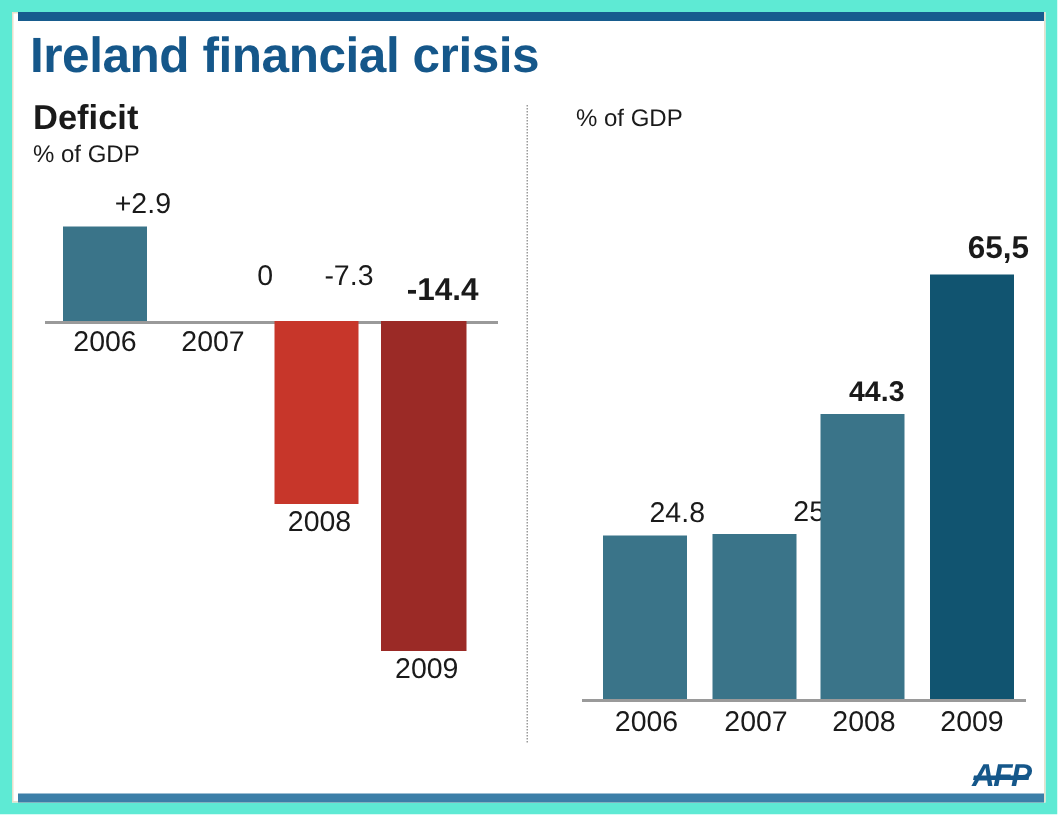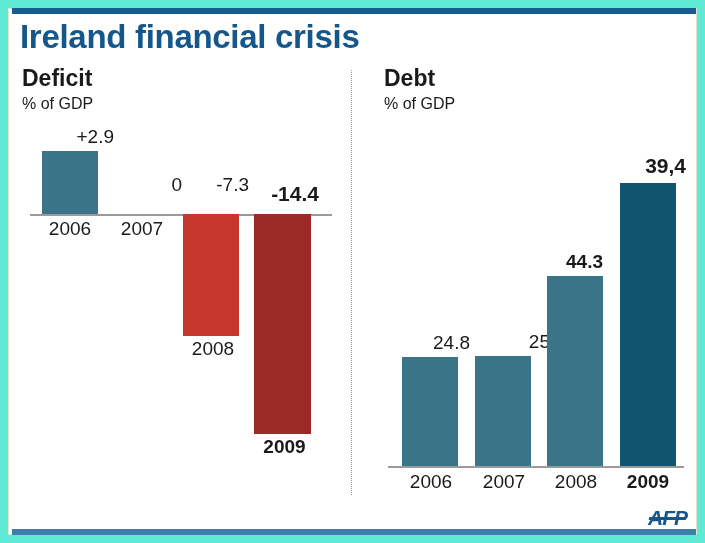--- a/index.html
+++ b/index.html
@@ -100,21 +100,21 @@
     white-space: nowrap;
   }
   .vlabel.bold { font-weight: bold; font-size: 21px; }
   .xlabel {
     position: absolute;
     font-size: 19px;
     color: #1a1a1a;
     text-align: center;
     white-space: nowrap;
   }
-  .xlabel.bold { font-weight: bold; }
+  .xlabel.bold { font-weight: normal; }
 
   
   #deficit-plot { left: 22px; top: 140px; width: 320px; height: 365px; }
   #deficit-axis { left: 8px; top: 74px; width: 302px; }
 
   
   #debt-plot { left: 384px; top: 140px; width: 300px; height: 340px; }
   #debt-axis { left: 4px; top: 326px; width: 296px; }
 
   
@@ -176,35 +176,34 @@
         <div class="bar" style="left: 161px; top: 74px; width: 56px; height: 122px; background: rgb(199, 54, 42);"></div>
         <div class="vlabel" style="left: 155px; top: 34px; width: 72px;">-7.3</div>
         <div class="xlabel" style="left: 155px; top: 198px; width: 72px;">2008</div>
         <div class="bar" style="left: 232px; top: 74px; width: 57px; height: 220px; background: rgb(155, 42, 38);"></div>
         <div class="vlabel bold" style="left: 224px; top: 32px; width: 73px; margin-top: 10px;">-14.4</div>
         <div class="xlabel bold" style="left: 226px; top: 296px; width: 73px;">2009</div>
       </div>
   </div>
 
   <div class="panel panel-right">
-    <div class="panel-title">Debt</div>
     <div class="panel-sub">% of GDP</div>
   </div>
 
   <div class="plot" id="debt-plot">
     <div class="axis" id="debt-axis"></div>
     <div id="debt-bars-layer">
         <div class="bar" style="left: 18px; top: 217px; width: 56px; height: 109px; background: rgb(58, 116, 137);"></div>
         <div class="vlabel" style="left: 14px; top: 192px; width: 72px;">24.8</div>
         <div class="bar" style="left: 91px; top: 216px; width: 56px; height: 110px; background: rgb(58, 116, 137);"></div>
         <div class="vlabel" style="left: 94px; top: 191px; width: 72px;">25</div>
         <div class="bar" style="left: 163px; top: 136px; width: 56px; height: 190px; background: rgb(58, 116, 137);"></div>
         <div class="vlabel" style="left: 147px; top: 111px; width: 72px; font-weight: bold;">44.3</div>
         <div class="bar" style="left: 236px; top: 43px; width: 56px; height: 283px; background: rgb(17, 84, 112);"></div>
-        <div class="vlabel bold" style="left: 230px; top: 14px; width: 72px;">39,4</div>
+        <div class="vlabel bold" style="left: 230px; top: 14px; width: 72px;">65,5</div>
         <div class="xlabel" style="left: 14px; top: 331px; width: 66px;">2006</div>
         <div class="xlabel" style="left: 87px; top: 331px; width: 66px;">2007</div>
         <div class="xlabel" style="left: 159px; top: 331px; width: 66px;">2008</div>
         <div class="xlabel bold" style="left: 231px; top: 331px; width: 66px;">2009</div>
       </div>
   </div>
 
   <div class="afp">
     <span class="afp-text">AFP</span>
     <span class="strike"></span>

